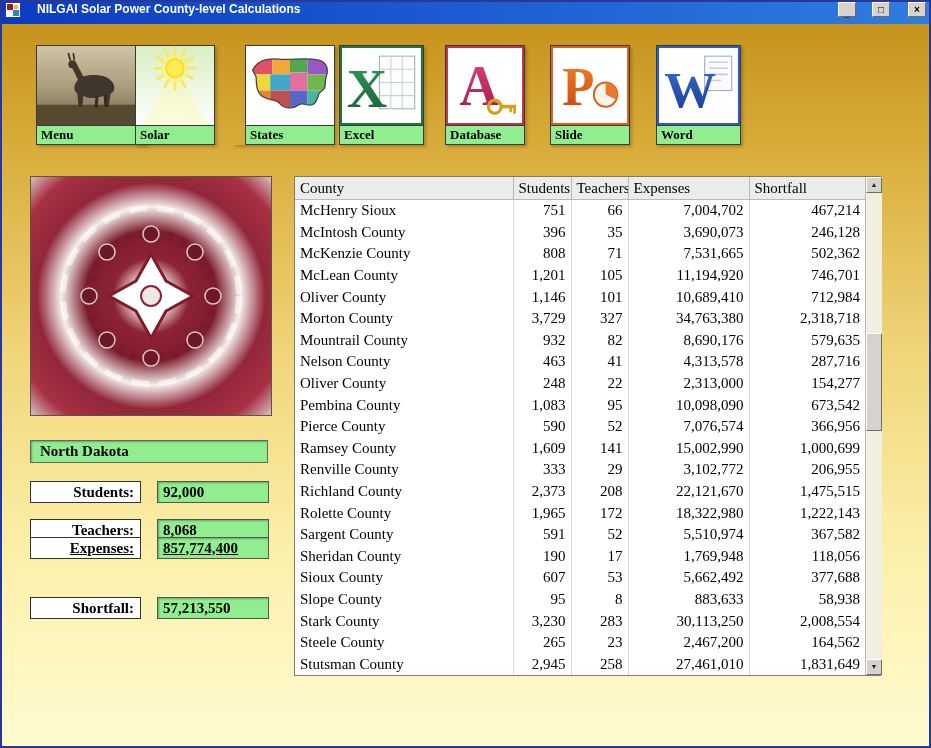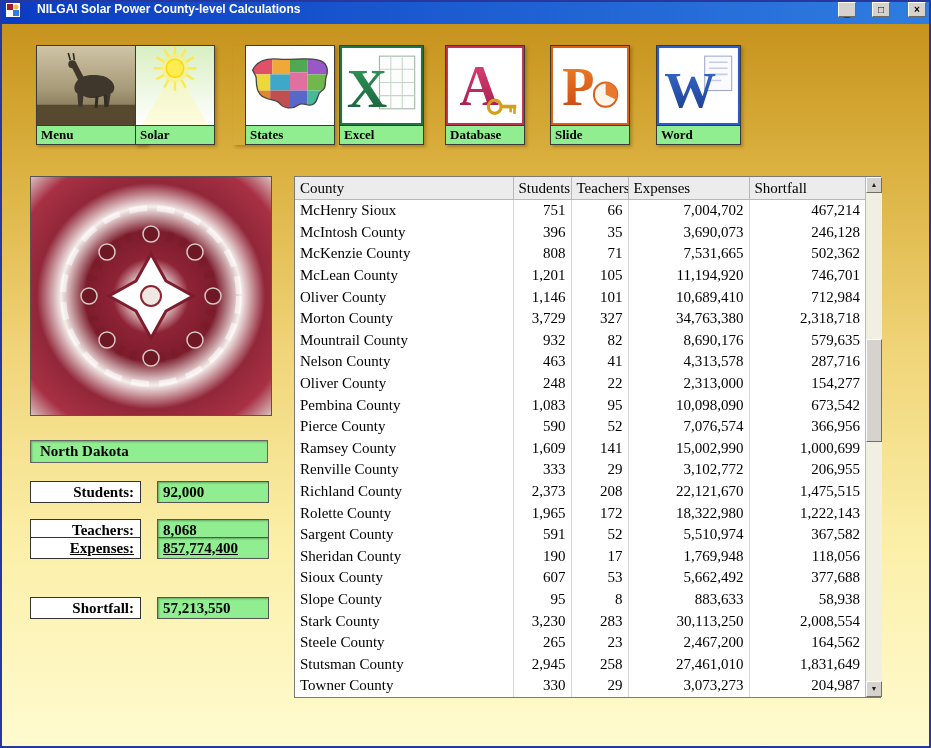--- a/index.html
+++ b/index.html
@@ -506,27 +506,20 @@
     <td class="num">2,467,200</td>
     <td class="num">164,562</td>
   </tr>
             <tr>
     <td>Stutsman County</td>
     <td class="num">2,945</td>
     <td class="num">258</td>
     <td class="num">27,461,010</td>
     <td class="num">1,831,649</td>
   </tr>
-            <tr>
-    <td>Towner County</td>
-    <td class="num">330</td>
-    <td class="num">29</td>
-    <td class="num">3,073,273</td>
-    <td class="num">204,987</td>
-  </tr>
           </tbody>
       </table>
       <div class="scrollbar">
         <div class="sb-btn">▲</div>
         <div class="sb-track">
           <div class="sb-thumb"></div>
         </div>
         <div class="sb-btn">▼</div>
       </div>
     </div>

